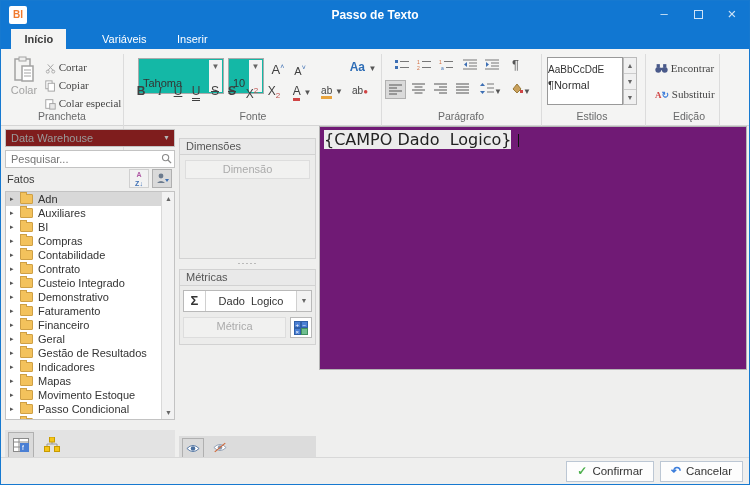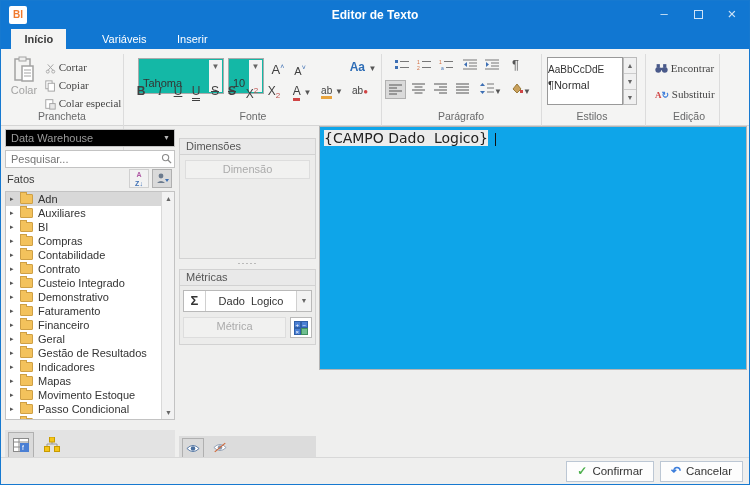--- a/index.html
+++ b/index.html
@@ -52,43 +52,43 @@
   .varr{position:absolute;left:0;width:13px;height:13px;font-size:7px;color:#666;text-align:center;line-height:13px;background:#f2f2f2;}
 
   
   .sechead{position:absolute;background:#e9e9e9;border:1px solid #d2d2d2;font-size:11px;color:#555;
            padding:1px 6px;height:17px;}
   .placebtn{position:absolute;background:#f1f1f0;border:1px solid #dddddd;color:#ababab;font-size:11px;
             text-align:center;line-height:17px;}
   .pre{white-space:pre;}
 
   
-  .editor{position:absolute;left:318px;top:125px;width:428px;height:244px;background:#0ea5e9;border:1px solid #b4b4b4;
-          font-family:"DejaVu Sans",sans-serif;font-size:14px;color:#222;padding:3px 4px;}
+  .editor{position:absolute;left:318px;top:125px;width:428px;height:244px;background:#701a75;border:1px solid #b4b4b4;
+          font-family:"DejaVu Sans",sans-serif;font-size:16px;color:#222;padding:3px 4px;}
   .token{background:#ececec;white-space:pre;}
   .cursor{display:inline-block;width:1px;height:13px;background:#111;vertical-align:middle;margin-left:7px;}
 
   
   .footer{position:absolute;left:0;bottom:0;width:100%;height:27px;background:#efefee;border-top:1px solid #d8d8d8;
           display:flex;justify-content:flex-end;align-items:center;gap:6px;padding-right:6px;}
   .fbtn2{display:flex;align-items:center;gap:5px;border:1px solid #bcc7d4;background:#fdfdfd;
          font-size:11.5px;color:#333;padding:2px 10px;height:21px;}
   .chk{color:#4db04d;font-weight:bold;font-size:12px;}
   .undo{color:#3d7edb;font-weight:bold;font-size:12px;}
 
   .mini{vertical-align:middle;}
 </style>
 </head>
 <body>
 
 <div class="window">
 
   <div class="titlebar">
     <div class="appicon">BI</div>
-    <div class="wtitle">Editor de Texto</div>
+    <div class="wtitle">Passo de Texto</div>
     <div class="wctrl" style="right:68px;"><span>–</span></div>
     <div class="wctrl" style="right:34px;"><span class="maxbox"></span></div>
     <div class="wctrl" style="right:0;font-size:15px;"><span>×</span></div>
   </div>
 
   <div class="tabrow">
     <span style="display:inline-block;width:6px;"></span>
     <span class="tab active">Início</span>
     <span style="display:inline-block;width:14px;"></span>
     <span class="tab">Variáveis</span>
@@ -276,21 +276,21 @@
     </svg>
     <span>Encontrar</span>
   </div>
   <div class="smallbtn" style="left:654px;top:87px;">
     <span style="font-size:9px;"><span style="color:#d04545;font-weight:bold;">A</span><span style="color:#3d7edb;font-weight:bold;">↻</span></span>
     <span>Substituir</span>
   </div>
   <div class="glabel" style="left:648px;width:80px;">Edição</div>
   <div class="rsep" style="left:718px;"></div>
 
-  <div class="abs" style="left:4px;top:128px;width:170px;height:18px;background:#000000;border:1px solid #c3c3c3;
+  <div class="abs" style="left:4px;top:128px;width:170px;height:18px;background:#7f1d1d;border:1px solid #c3c3c3;
        font-size:11px;color:#9a9a9a;line-height:16px;padding-left:5px;">
     <span>Data Warehouse</span>
     <span style="position:absolute;right:4px;top:0;font-size:7px;color:#b5b5b5;">▼</span>
   </div>
 
   <input class="search" placeholder="Pesquisar..." style="">
   <svg class="abs" style="left:160px;top:152px;" width="11" height="11" viewBox="0 0 12 12">
     <circle cx="5" cy="5" r="3.4" fill="none" stroke="#8a8a8a" stroke-width="1.2"></circle>
     <line x1="7.6" y1="7.6" x2="11" y2="11" stroke="#8a8a8a" stroke-width="1.4"></line>
   </svg>

